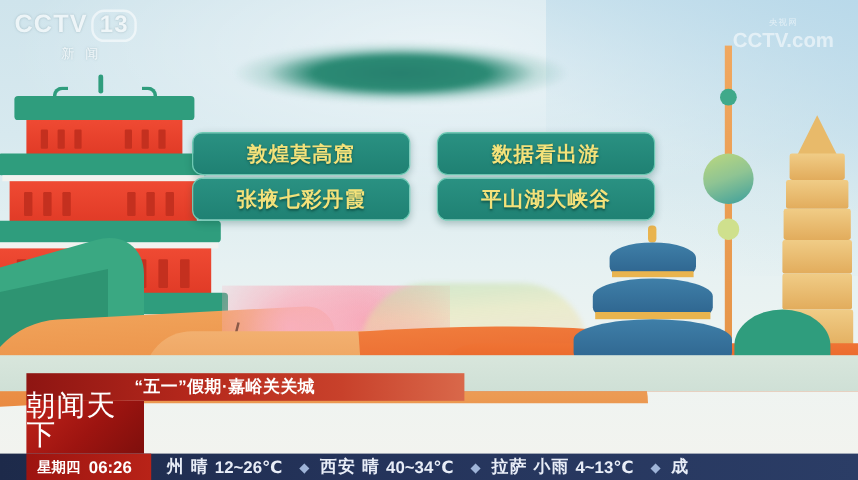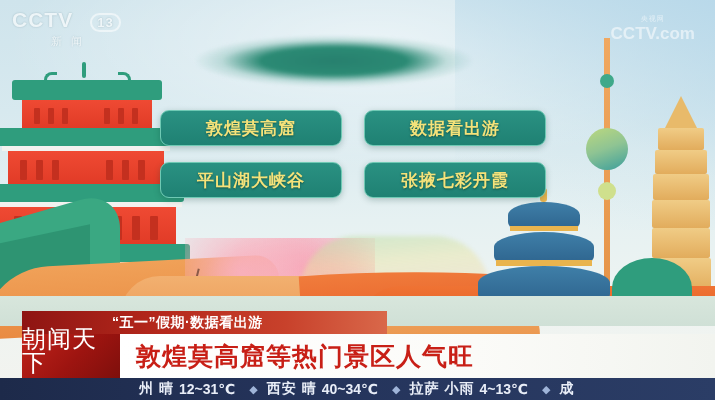--- a/index.html
+++ b/index.html
@@ -91,21 +91,21 @@
   .title-smear{position:absolute;left:196px;top:34px;width:276px;height:54px;
     background:radial-gradient(ellipse 140px 26px at 50% 50%, #27806e 0%, #2b8a74 52%, rgba(49,146,124,.22) 80%, rgba(49,146,124,0) 100%);
     filter:blur(1.6px);}
   .title-text{position:absolute;left:196px;top:44px;width:276px;height:34px;
     display:flex;align-items:center;justify-content:center;
     color:#ffffff;font-size:22px;font-weight:bold;letter-spacing:3px;
     text-shadow:0 1px 3px rgba(0,60,50,.55);}
 
   
   .chips{position:absolute;left:160px;top:110px;width:400px;}
-  .chip-row{display:flex;gap:22px;margin-bottom:16px;}
+  .chip-row{display:flex;gap:22px;margin-bottom:2px;}
   .chip{
     width:180px;height:34px;border-radius:9px;
     background:linear-gradient(180deg,#2a9182 0%,#1f8173 100%);
     border:1.5px solid #6fc9b4;
     display:flex;align-items:center;justify-content:center;
     color:#f4e27a;font-size:17px;font-weight:bold;letter-spacing:1px;
     text-shadow:0 1px 2px rgba(0,50,42,.6);
     box-shadow:0 2px 6px rgba(0,60,52,.25);
   }
 
@@ -142,21 +142,21 @@
   .tk-dot{color:#9fb4d8;font-size:11px;margin-right:4px;}
   .tk-city{letter-spacing:1px;}
   .tk-cond{letter-spacing:1px;}
   .tk-temp{letter-spacing:0px;}
 
   
   .wm-l{position:absolute;left:12px;top:8px;width:118px;height:40px;opacity:.62;}
   .wm-cctv{color:#ffffff;font-size:21px;font-weight:bold;letter-spacing:1px;
     text-shadow:0 0 2px rgba(120,150,160,.9);}
   .wm-13{display:inline-block;border:2px solid rgba(255,255,255,.9);border-radius:11px;
-    padding:0 5px;margin-left:17px;font-size:13px;}
+    padding:0 5px;margin-left:3px;font-size:20px;}
   .wm-xw{color:#ffffff;font-size:11px;letter-spacing:9px;text-align:center;margin-top:2px;
     text-shadow:0 0 2px rgba(120,150,160,.8);font-family:Liberation Mono, monospace;}
   .wm-r{position:absolute;right:20px;top:14px;opacity:.55;text-align:center;}
   .wm-r-cn{color:#ffffff;font-size:7px;letter-spacing:1px;}
   .wm-r-en{color:#ffffff;font-size:17px;font-weight:bold;letter-spacing:0px;}
 </style>
 </head>
 <body>
 
 <div id="screen">
@@ -243,42 +243,45 @@
   <div class="ridge"></div>
 
   <div class="title-smear"></div>
 
   <div class="chips">
     <div class="chip-row">
       <div class="chip">敦煌莫高窟</div>
       <div class="chip">数据看出游</div>
     </div>
     <div class="chip-row">
+      <div class="chip">张掖七彩丹霞</div>
       <div class="chip">平山湖大峡谷</div>
-      <div class="chip">张掖七彩丹霞</div>
     </div>
   </div>
 
   <div class="lt">
     <div class="lt-topbar"></div>
-    <div class="lt-sub">“五一”假期·数据看出游</div>
+    <div class="lt-sub">“五一”假期·嘉峪关关城</div>
     <div class="lt-logo">
       <div class="lt-logo-cn">朝闻天下</div>
       <div class="lt-logo-en">MORNING NEWS</div>
     </div>
-    <div class="lt-headline">敦煌莫高窟等热门景区人气旺</div>
   </div>
 
   <div class="ticker">
+    <div class="tk-date">
+      <span class="tk-day">星期四</span>
+      <span class="tk-time">06:26</span>
+    </div>
     <div class="tk-items">
       <div class="tk-item">
         <span class="tk-dot"></span>
         <span class="tk-city">州</span>
         <span class="tk-cond">晴</span>
-        <span class="tk-temp">12~31℃</span>
+        <span class="tk-temp">12~26℃</span>
       </div>
       <div class="tk-item">
         <span class="tk-dot">◆</span>
         <span class="tk-city">西安</span>
         <span class="tk-cond">晴</span>
         <span class="tk-temp">40~34℃</span>
       </div>
       <div class="tk-item">
         <span class="tk-dot">◆</span>
         <span class="tk-city">拉萨</span>

